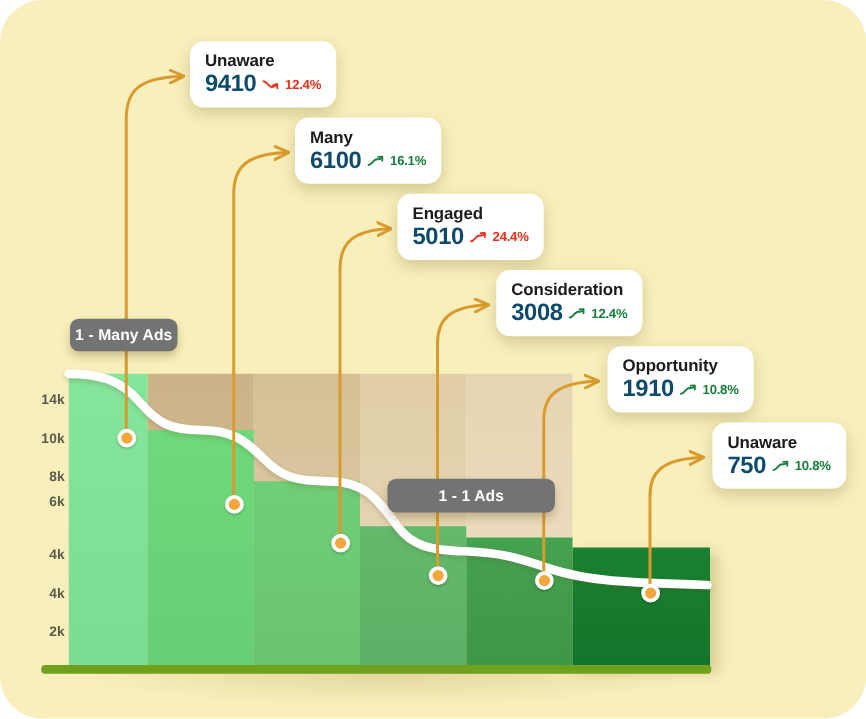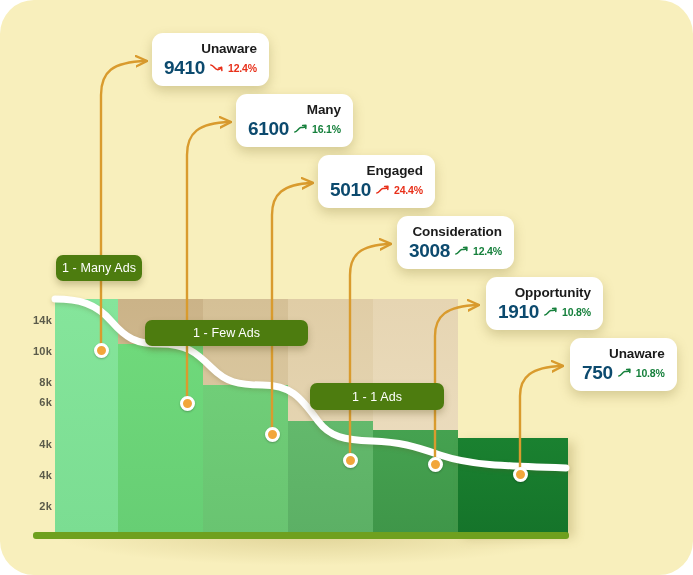--- a/index.html
+++ b/index.html
@@ -31,32 +31,32 @@
   }
   
   .dot{
     position:absolute;width:15px;height:15px;border-radius:50%;
     background:#F2A63B;border:3px solid #ffffff;
     box-sizing:border-box;z-index:9;
     box-shadow:0 1px 2px rgba(0,0,0,.25);
   }
   
   .pill{
-    position:absolute;background:#4d7c0f;color:#fff;
-    border-radius:7px;font-size:12.5px;font-weight:normal;
+    position:absolute;background:#737373;color:#fff;
+    border-radius:7px;font-size:12.5px;font-weight:bold;
     display:flex;align-items:center;justify-content:center;
     z-index:10;box-shadow:0 4px 7px rgba(90,80,30,.30);
     letter-spacing:.1px;
   }
   
   .card{
     position:absolute;background:#fff;border-radius:11px;
     padding:7px 12px 8px 12px;z-index:12;
     box-shadow:0 5px 12px rgba(120,105,40,.28);
-    text-align:right;white-space:nowrap;
+    text-align:left;white-space:nowrap;
   }
   .card-title{
     font-size:13.5px;font-weight:bold;color:#1b1b1b;
     line-height:17px;letter-spacing:-.1px;
   }
   .card-row{
     display:flex;align-items:center;justify-content:center;
     gap:5px;line-height:20px;margin-top:1px;
   }
   .card-value{font-size:19px;font-weight:bold;color:#0c4a6e;letter-spacing:-.3px;}
@@ -140,23 +140,20 @@
   <div class="dot" style="left:265px;top:427px;"></div>
   <div class="dot" style="left:343px;top:453px;"></div>
   <div class="dot" style="left:428px;top:457px;"></div>
   <div class="dot" style="left:513px;top:467px;"></div>
 
   <div id="baseline"></div>
 
   <div class="pill" style="left:56px;top:255px;width:86px;height:26px;">
     <span>1 - Many Ads</span>
   </div>
-  <div class="pill" style="left:145px;top:320px;width:163px;height:26px;">
-    <span>1 - Few Ads</span>
-  </div>
   <div class="pill" style="left:310px;top:383px;width:134px;height:27px;">
     <span>1 - 1 Ads</span>
   </div>
 
   <div class="card" style="left:152px;top:33px;">
     <div class="card-title">Unaware</div>
     <div class="card-row">
       <span class="card-value">9410</span>
       <span class="trend-ico">
         <svg width="13" height="10" viewBox="0 0 13 10">

